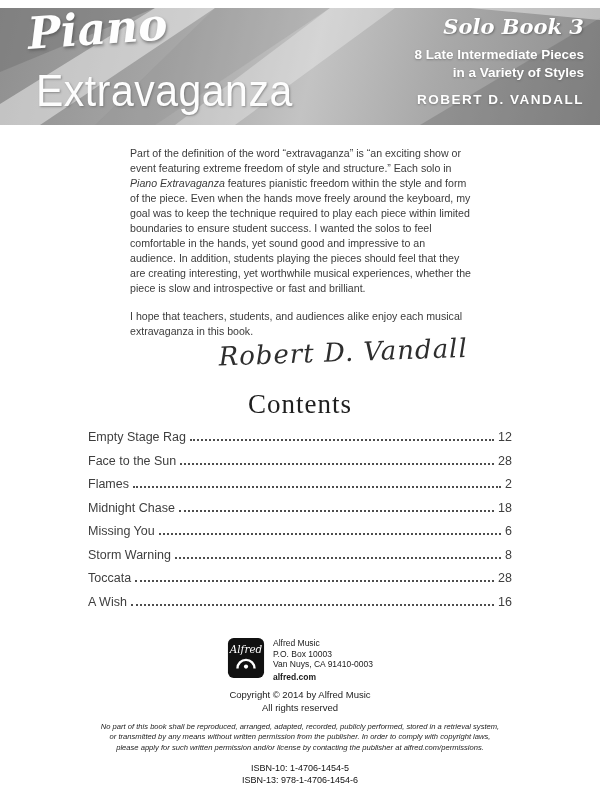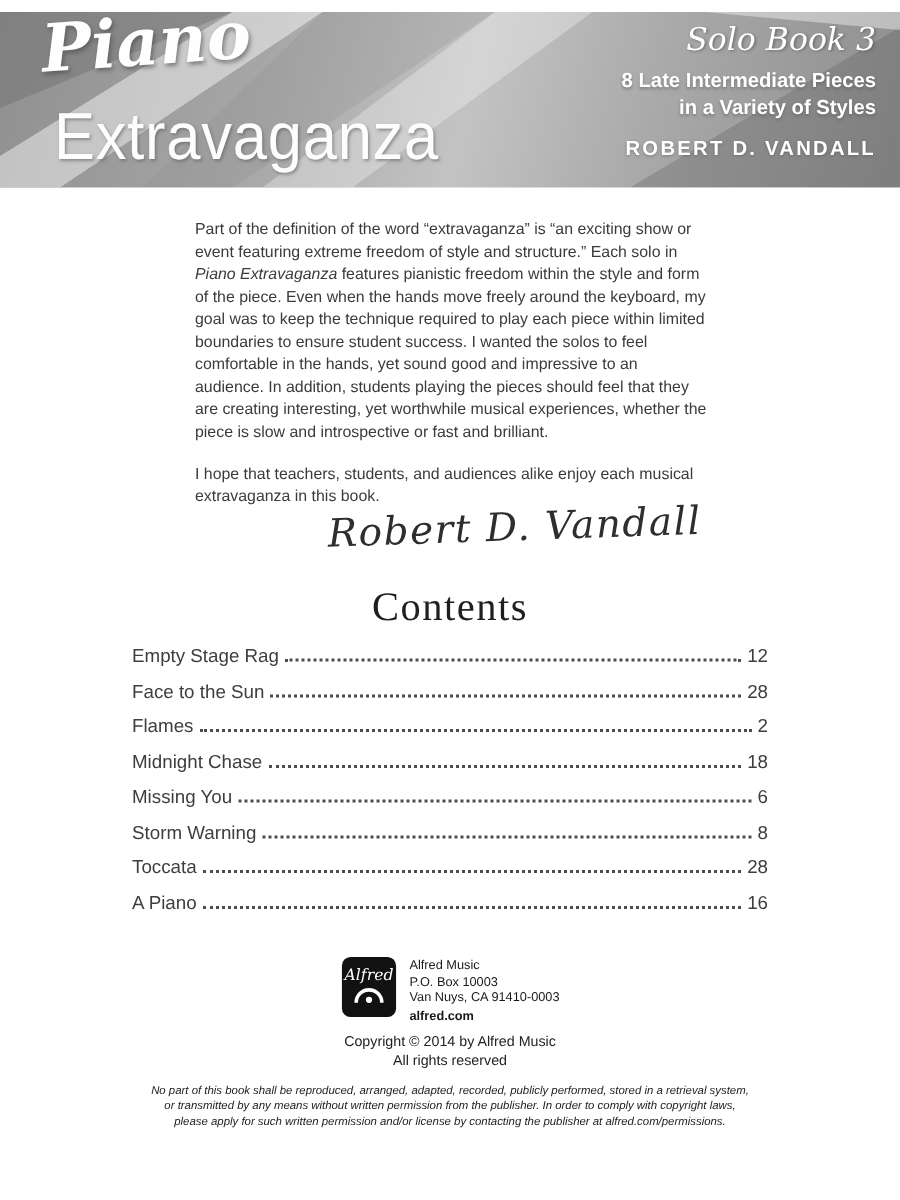--- a/index.html
+++ b/index.html
@@ -22,21 +22,21 @@
     text-shadow: 1px 2px 3px rgba(70,70,70,.6);
   }
   .extrav {
     position: absolute; left: 36px; top: 58px;
     font-family: "Liberation Sans", sans-serif; font-size: 41px; color: #fdfdfd;
     letter-spacing: 0.5px; transform: scaleY(1.08); transform-origin: left top;
     text-shadow: 1px 1px 2px rgba(90,90,90,.55);
   }
   .banner-right { position: absolute; right: 16px; top: 6px; text-align: right; color: #ffffff; }
   .solo-book {
-    font-family: "DejaVu Serif", serif; font-style: italic; font-weight: normal;
+    font-family: "DejaVu Serif", serif; font-style: italic; font-weight: bold;
     font-size: 21px; margin-bottom: 7px; text-shadow: 1px 1px 2px rgba(70,70,70,.55);
   }
   .subtitle {
     font-weight: bold; font-size: 13.5px; line-height: 1.3;
     text-shadow: 0 1px 2px rgba(80,80,80,.5);
   }
   .author {
     margin-top: 11px; font-weight: bold; font-size: 13.5px; letter-spacing: 1.5px;
     text-shadow: 0 1px 2px rgba(80,80,80,.5);
   }
@@ -145,21 +145,21 @@
       <span class="toc-title">Storm Warning</span>
       <span class="toc-dots"></span>
       <span class="toc-page">8</span>
     </div>
     <div class="toc-row">
       <span class="toc-title">Toccata</span>
       <span class="toc-dots"></span>
       <span class="toc-page">28</span>
     </div>
     <div class="toc-row">
-      <span class="toc-title">A Piano</span>
+      <span class="toc-title">A Wish</span>
       <span class="toc-dots"></span>
       <span class="toc-page">16</span>
     </div>
   </div>
 
   <div class="publisher">
     <svg class="logo-box" viewBox="0 0 40 44">
       <rect x="1" y="1" width="38" height="42" rx="6" fill="#111111"></rect>
       <text x="20" y="17" fill="#ffffff" font-size="11" font-style="italic" font-family="DejaVu Serif, serif" text-anchor="middle">Alfred</text>
       <path d="M 11 33 A 9 9 0 0 1 29 33" stroke="#ffffff" stroke-width="2.5" fill="none"></path>
@@ -177,14 +177,18 @@
     <div>Copyright © 2014 by Alfred Music</div>
     <div>All rights reserved</div>
   </div>
 
   <div class="fine-print">
     <div>No part of this book shall be reproduced, arranged, adapted, recorded, publicly performed, stored in a retrieval system,</div>
     <div>or transmitted by any means without written permission from the publisher. In order to comply with copyright laws,</div>
     <div>please apply for such written permission and/or license by contacting the publisher at alfred.com/permissions.</div>
   </div>
 
+  <div class="isbn">
+    <div>ISBN-10: 1-4706-1454-5</div>
+    <div>ISBN-13: 978-1-4706-1454-6</div>
+  </div>
 
 </div>
 
 </body></html>

